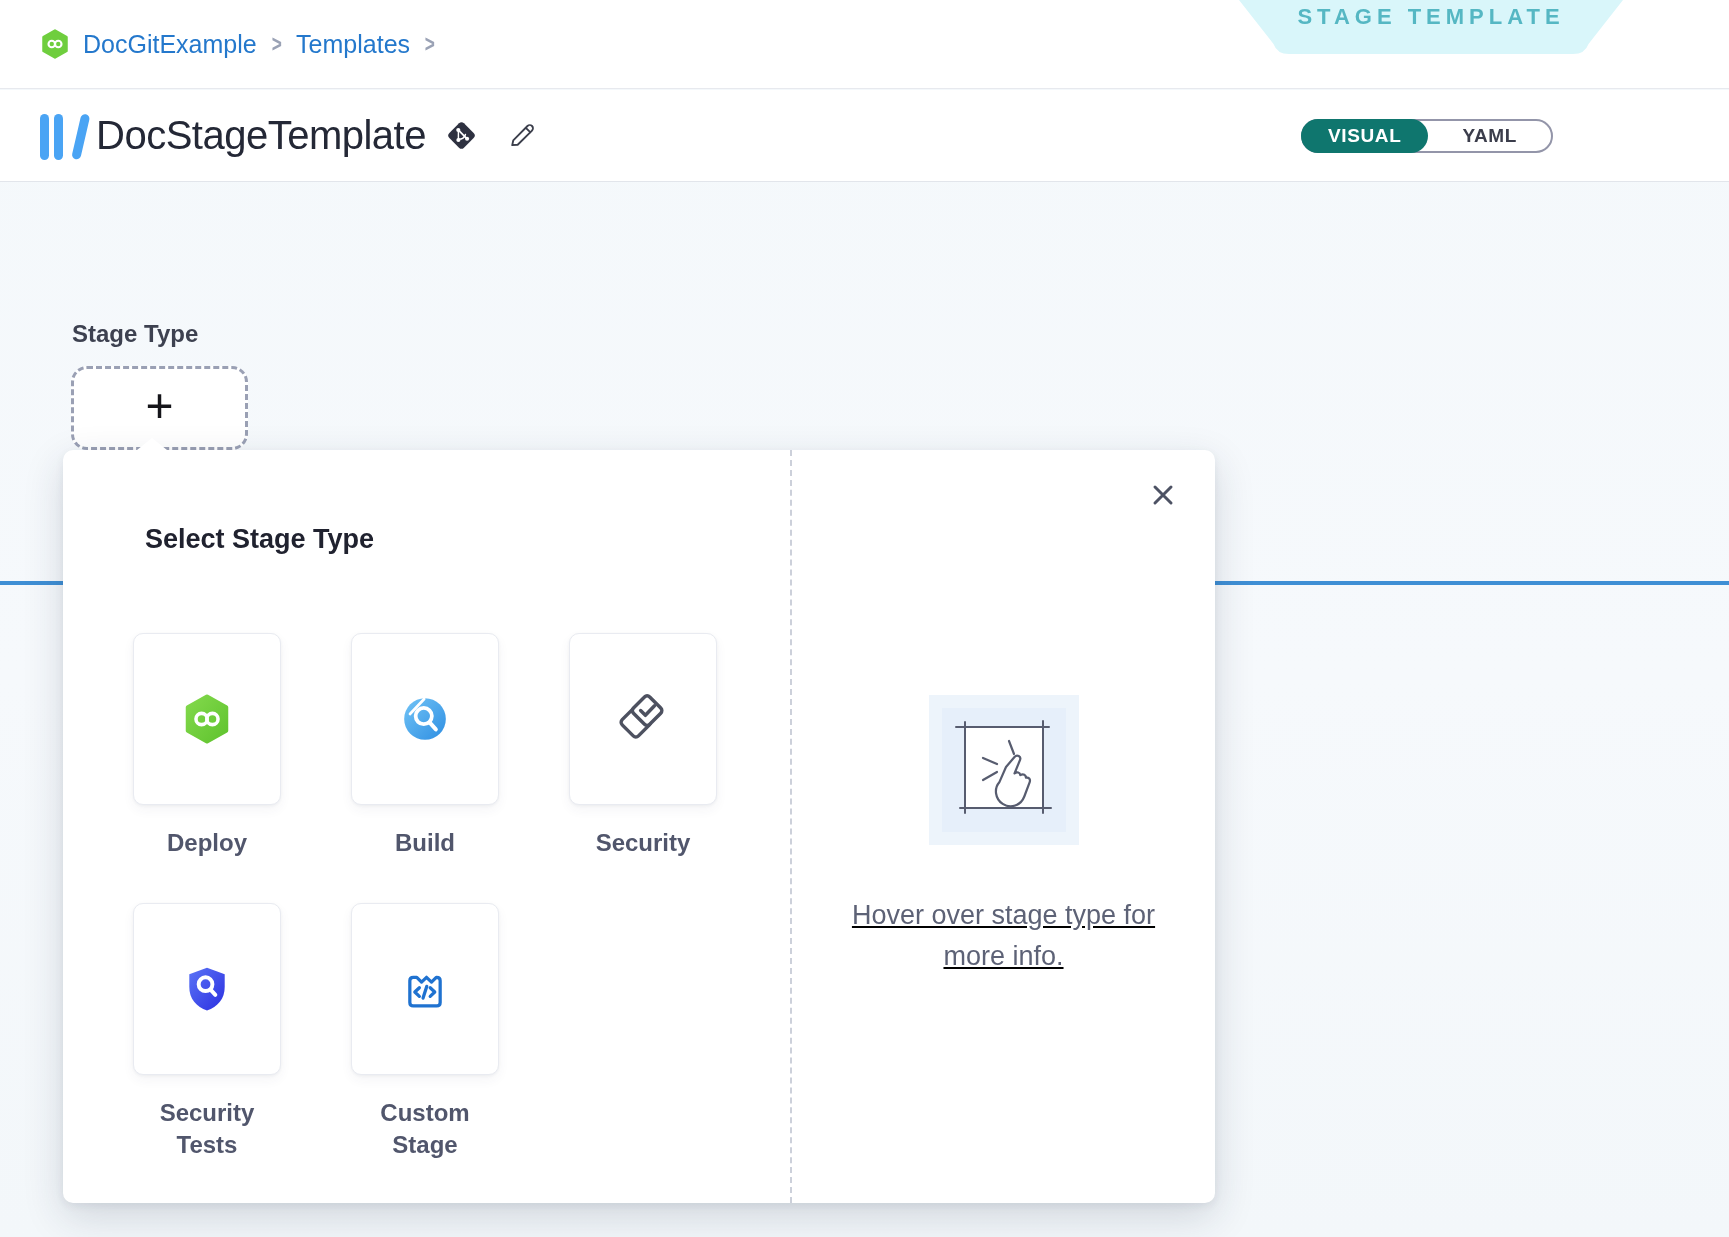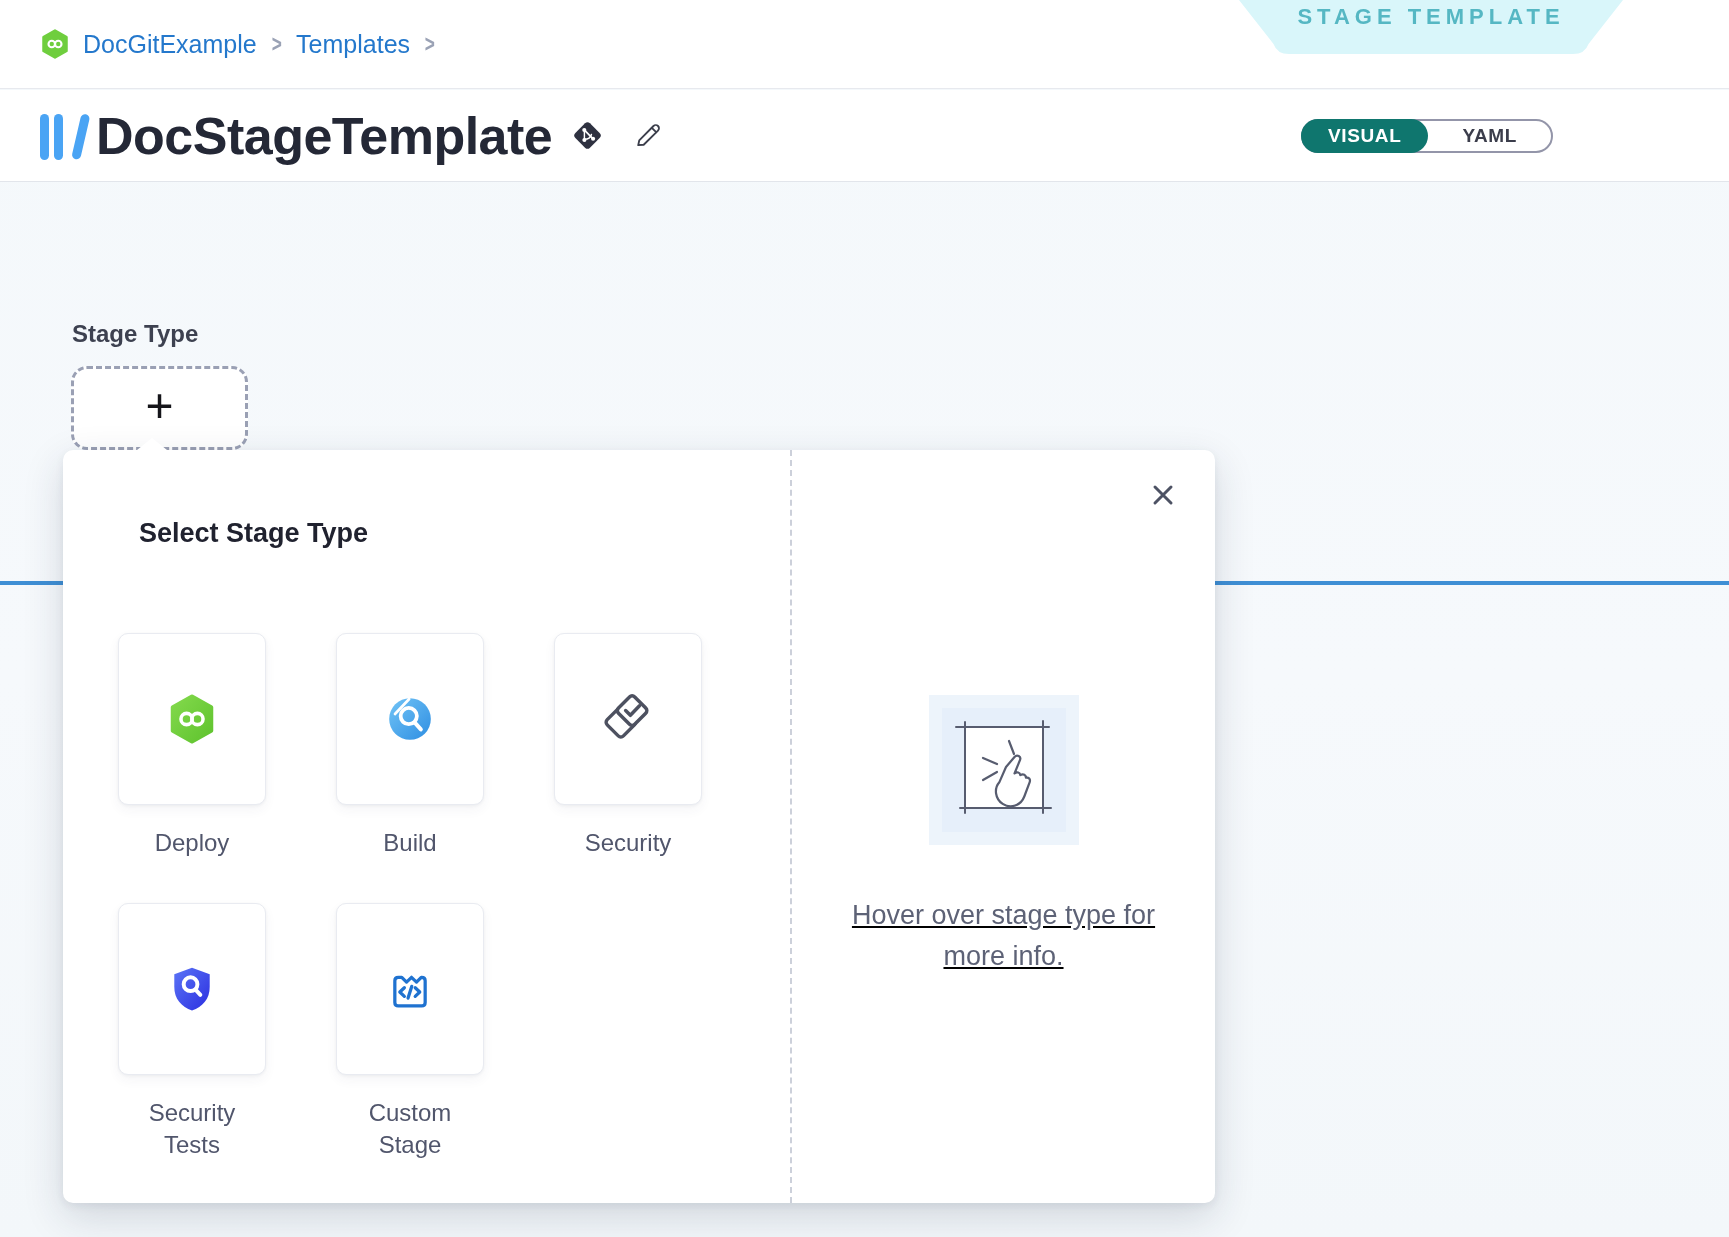--- a/index.html
+++ b/index.html
@@ -19,21 +19,21 @@
   .badge svg { position:absolute; inset:0; }
   .badge-label { position:absolute; inset:0; display:flex; align-items:center; justify-content:center;
                  padding-bottom:20px; color:#55b7c3; font-size:22px; font-weight:700; letter-spacing:5px; }
 
   
   .titlebar { position:absolute; top:90px; left:0; right:0; height:92px; background:#fff;
               border-bottom:1px solid #e2e5eb; z-index:3; display:flex; align-items:center; padding-left:40px; }
   .lib-icon { display:flex; align-items:flex-end; gap:5px; height:48px; margin-right:16px; }
   .lib-icon i { display:block; width:9px; height:46px; border-radius:4.5px; background:#4aa4f4; }
   .lib-icon i.slant { transform:rotate(13deg); transform-origin:90% 100%; margin-left:3px; }
-  .page-title { font-size:52px; font-weight:700; color:#242836; letter-spacing:-0.5px; }
+  .page-title { font-size:40px; font-weight:400; color:#242836; letter-spacing:-0.5px; }
   .git-badge { width:31px; height:31px; margin-left:20px; }
   .pencil { width:33px; height:33px; margin-left:28px; cursor:pointer; }
 
   .toggle { position:absolute; right:176px; top:29px; width:252px; height:34px; background:#fff;
             border:2px solid #9395a9; border-radius:18px; display:flex; overflow:visible; }
   .toggle .seg { flex:1; display:flex; align-items:center; justify-content:center;
                  font-size:19px; font-weight:700; letter-spacing:0.6px; cursor:pointer; }
   .toggle .seg.sel { background:#0f766e; color:#fff; border-radius:18px; margin:-2px 0 -2px -2px; flex:1.04; }
   .toggle .seg.unsel { color:#3b3d4b; }
 
@@ -50,22 +50,22 @@
            border-radius:10px; z-index:10;
            box-shadow:0 14px 40px rgba(30,42,66,0.16), 0 3px 8px rgba(30,42,66,0.07); }
   .modal-arrow { position:absolute; left:74px; top:-12px; width:0; height:0;
                  border-left:15px solid transparent; border-right:15px solid transparent;
                  border-bottom:12px solid #fff; }
   .close-btn { position:absolute; top:31px; right:38px; width:28px; height:28px; cursor:pointer; }
 
   .modal-left { position:absolute; left:0; top:0; width:727px; height:100%; }
   .modal-title { position:absolute; left:72px; top:64px; font-size:27px; font-weight:700; color:#20222f; }
 
-  .cards { position:absolute; left:55px; top:183px; display:grid;
-           grid-template-columns:repeat(3,148px); column-gap:70px; }
+  .cards { position:absolute; left:70px; top:183px; display:grid;
+           grid-template-columns:repeat(3,148px); column-gap:70px;font-weight:bold; }
   .cell { height:270px; display:flex; flex-direction:column; align-items:center; }
   .card { width:148px; height:172px; background:#fff; border:1px solid #e9ebf1; border-radius:10px;
           display:flex; align-items:center; justify-content:center; cursor:pointer;
           box-shadow:0 1px 3px rgba(50,62,90,.06), 0 5px 12px rgba(50,62,90,.05); }
   .card-label { margin-top:22px; max-width:122px; text-align:center; font-size:24px; line-height:1.32; color:#51566c; }
 
   .ff-tile { width:41px; height:41px; border-radius:12px; transform:rotate(-9deg);
              background:linear-gradient(135deg,#f7b44c 0%,#ef9733 55%,#e88a26 100%);
              display:flex; align-items:center; justify-content:center; }
 
@@ -138,21 +138,21 @@
   </div>
 
   <section class="modal">
     <div class="modal-arrow"></div>
 
     <svg class="close-btn" viewBox="0 0 28 28">
       <path d="M6 6 L22 22 M22 6 L6 22" stroke="#4d5264" stroke-width="3" stroke-linecap="round"></path>
     </svg>
 
     <div class="modal-left">
-      <h2 class="modal-title" style="margin:4px;">Select Stage Type</h2>
+      <h2 class="modal-title" style="margin:10px;">Select Stage Type</h2>
 
       <div class="cards">
 
         <div class="cell">
           <div class="card">
             <svg width="50" height="50" viewBox="0 0 24 24">
               <defs>
                   <linearGradient id="gGreen" x1="0" y1="0" x2="1" y2="1">
                 <stop offset="0" stop-color="#83d94c"></stop>
                     <stop offset="1" stop-color="#5fc32e"></stop>

